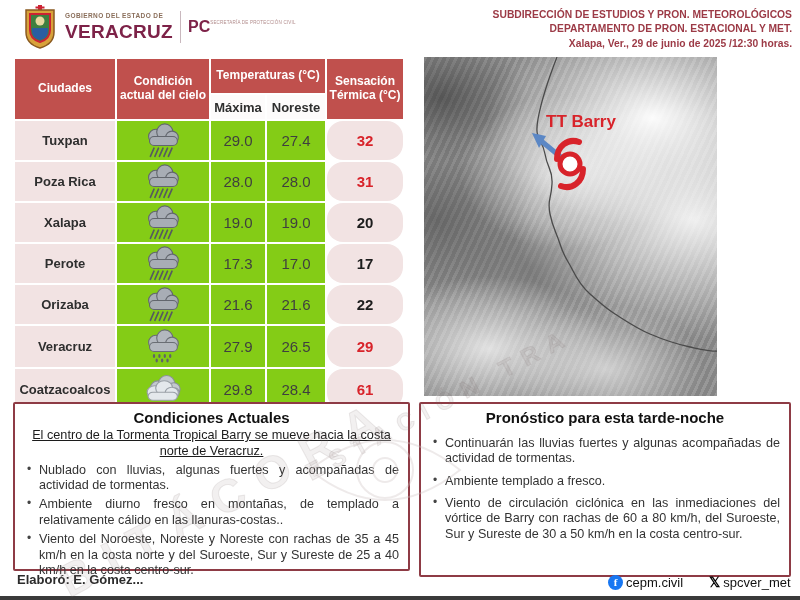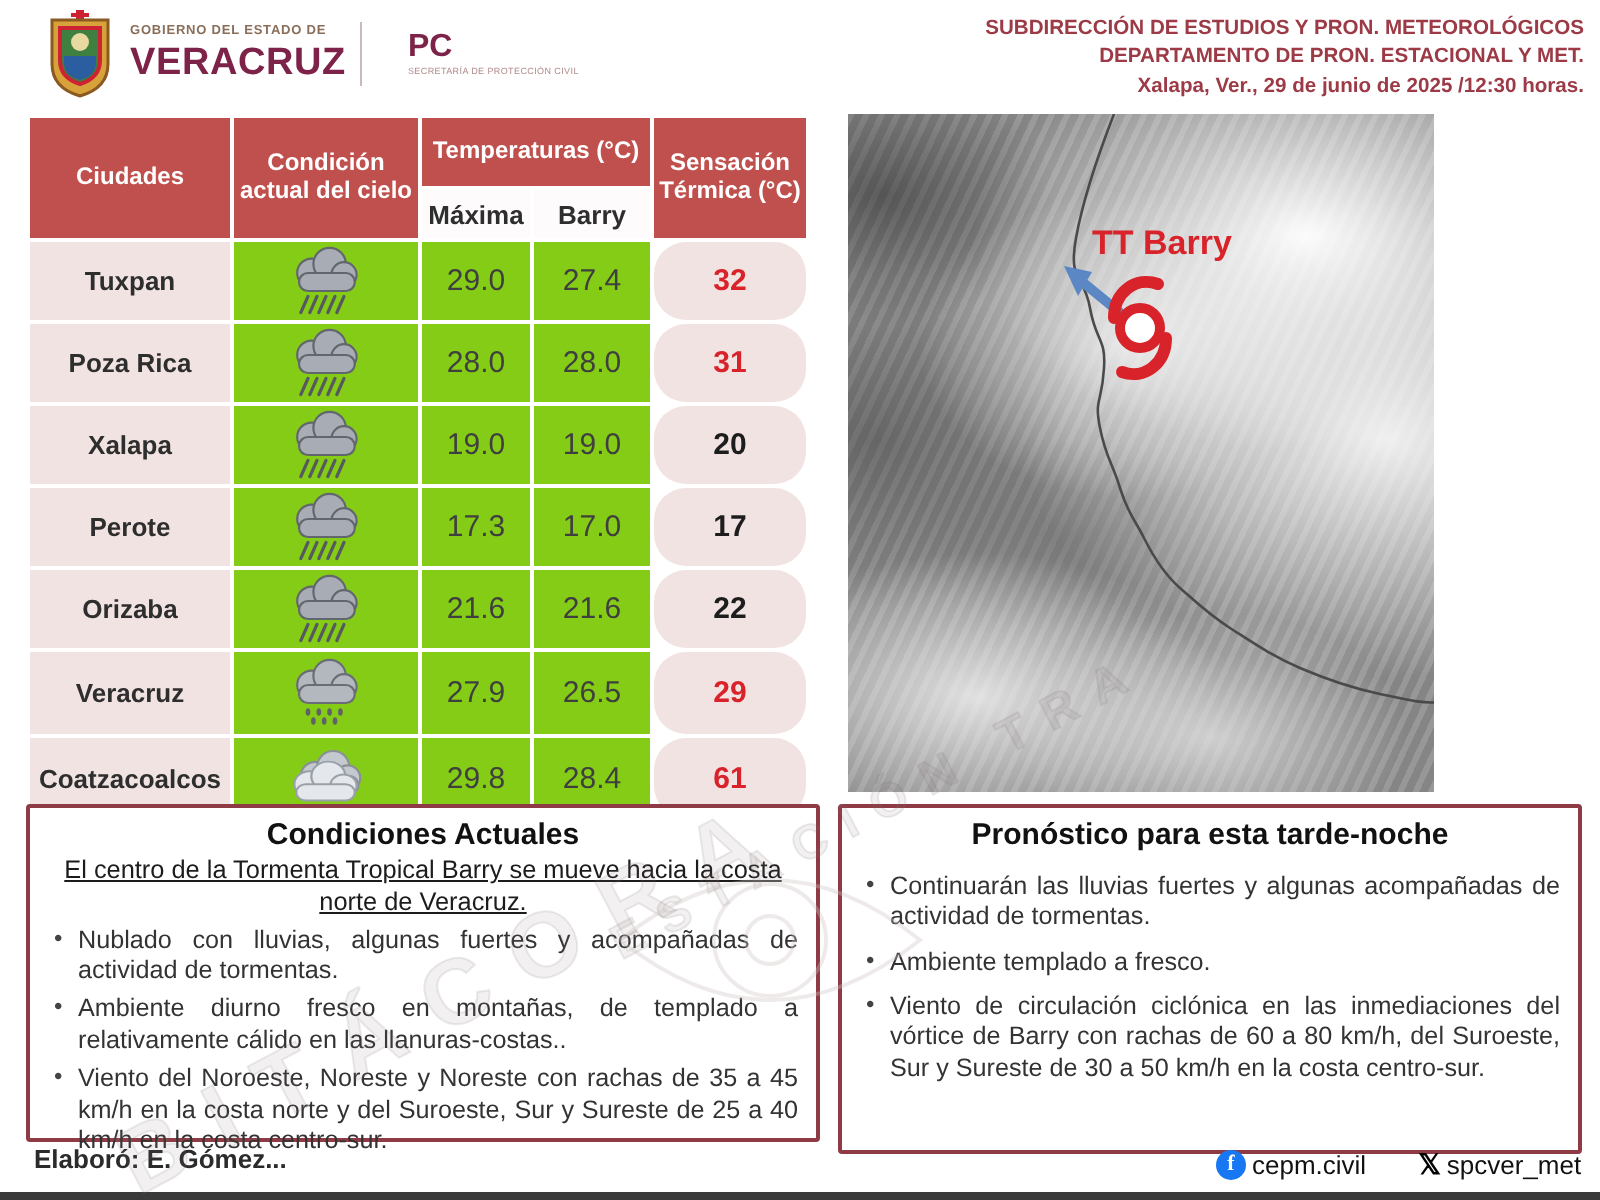--- a/index.html
+++ b/index.html
@@ -7,21 +7,21 @@
         font-family:"Liberation Sans", sans-serif;color:#222;}
 
   
   .hdr{position:absolute;left:0;top:0;width:800px;height:56px;background:#fff;}
   .logo-group{position:absolute;left:22px;top:4px;display:flex;align-items:center;gap:7px;}
   .shield{width:36px;height:46px;}
   .gob-block{display:flex;flex-direction:column;line-height:1;}
   .gob-small{font-size:6.5px;font-weight:bold;color:#8a6e5a;letter-spacing:.4px;}
   .gob-big{font-size:19px;font-weight:800;color:#7d2248;letter-spacing:.3px;margin-top:2px;}
   .logo-div{width:1px;height:32px;background:#c9b8be;}
-  .pc-block{display:flex;flex-direction:column;line-height:1;margin-left:16px;}
+  .pc-block{display:flex;flex-direction:row;line-height:1;}
   .pc-big{font-size:16px;font-weight:800;color:#7d2248;}
   .pc-small{font-size:4.5px;color:#b08a8a;margin-top:2px;letter-spacing:.2px;}
 
   .title-block{position:absolute;left:272px;top:7px;width:240px;text-align:center;
                color:#5e4a3c;font-weight:800;font-size:15.5px;line-height:1.25;letter-spacing:.2px;}
   .dept-block{position:absolute;right:8px;top:8px;width:310px;text-align:right;
               color:#9c3a46;font-weight:bold;font-size:10.3px;line-height:1.4;}
 
   
   .wx-table{position:absolute;left:13px;top:57px;border-collapse:separate;border-spacing:2px;
@@ -164,21 +164,21 @@
       </colgroup>
     <tbody>
         <tr style="height:34px">
       <th class="th-red" rowspan="2">Ciudades</th>
       <th class="th-red" rowspan="2">Condición actual del cielo</th>
       <th class="th-red" colspan="2">Temperaturas (°C)</th>
       <th class="th-red" rowspan="2">Sensación Térmica (°C)</th>
     </tr>
     <tr style="height:24px">
       <th class="th-sub">Máxima</th>
-      <th class="th-sub">Barry</th>
+      <th class="th-sub">Noreste</th>
     </tr>
 
     <tr style="height:39px">
       <td class="td-city">Tuxpan</td>
       <td class="td-data"><svg class="wx-icon" viewBox="0 0 48 40">
               <use href="#sym-rain-heavy"></use>
             </svg></td>
       <td class="td-data">29.0</td>
       <td class="td-data">27.4</td>
       <td class="td-feel hot">32</td>

